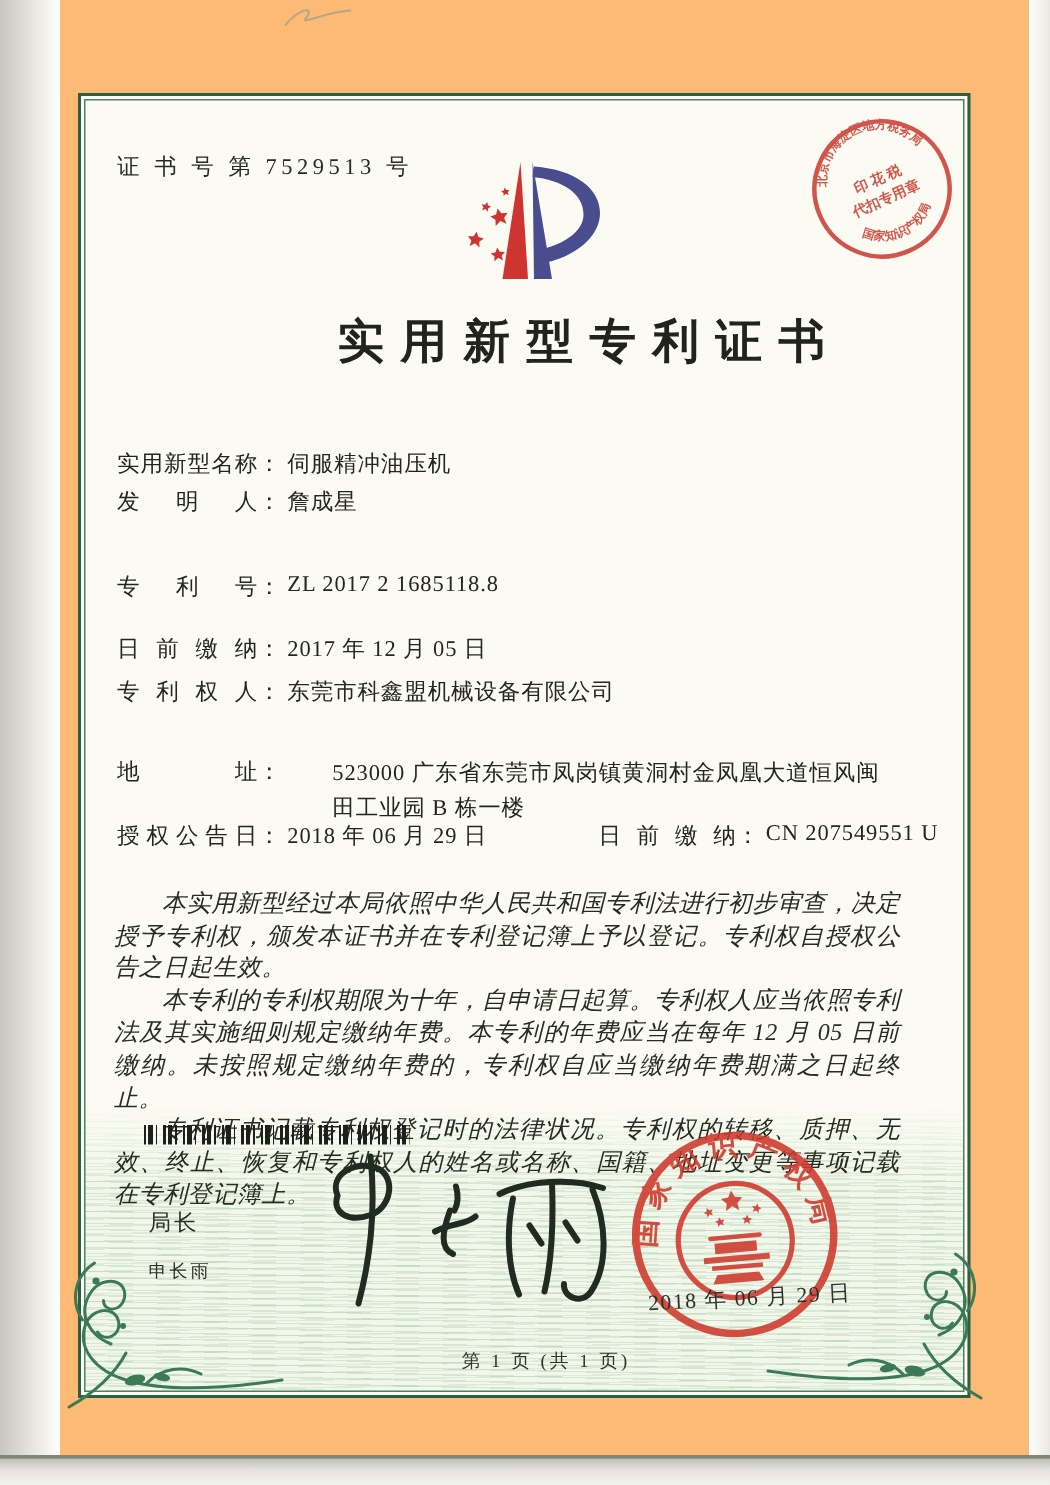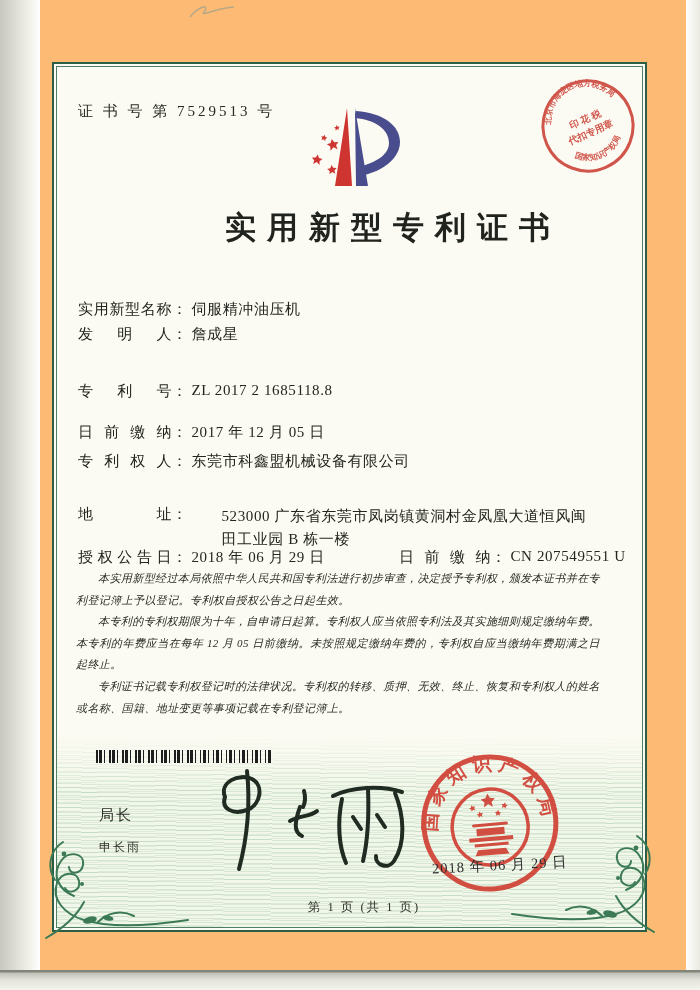--- a/index.html
+++ b/index.html
@@ -28,21 +28,21 @@
   .title{position:absolute;left:52px;top:207px;width:682px;text-align:center;
       font-size:31px;font-weight:bold;letter-spacing:11px;color:#20231e;}
   
   .row{position:absolute;left:78px;width:540px;font-size:15px;letter-spacing:.5px;color:#23261f;}
   .lbl{display:inline-block;width:94px;text-align:justify;text-align-last:justify;vertical-align:top;}
   .colon{display:inline-block;vertical-align:top;margin-right:4px;}
   .val{display:inline-block;vertical-align:top;letter-spacing:.6px;}
   .val-wide{width:370px;line-height:23px;margin-left:30px;}
   .pair2{position:absolute;left:321px;top:0;white-space:nowrap;}
   
-  .paras{position:absolute;left:76px;top:568px;width:524px;font-size:11px;line-height:21.6px;
+  .paras{position:absolute;left:76px;top:592px;width:524px;font-size:16px;line-height:21.6px;
       font-style:italic;color:#272b21;text-align:justify;letter-spacing:.4px;}
   .paras p{margin:0;text-indent:2em;}
   
   .director{position:absolute;left:99px;top:806px;font-size:15px;color:#2c2f28;letter-spacing:2px;}
   .director2{position:absolute;left:99px;top:839px;font-size:12px;color:#2c2f28;letter-spacing:2px;}
   .footer{position:absolute;left:52px;top:899px;width:624px;text-align:center;
       font-size:12.5px;letter-spacing:2px;color:#30332b;}
   .barcode{position:absolute;left:96px;top:750px;width:177px;height:13px;
       background:repeating-linear-gradient(90deg,#1e1e1e 0 1.5px,transparent 1.5px 3px,
         #1e1e1e 3px 6px,transparent 6px 8px,#1e1e1e 8px 9px,transparent 9px 13px);}

